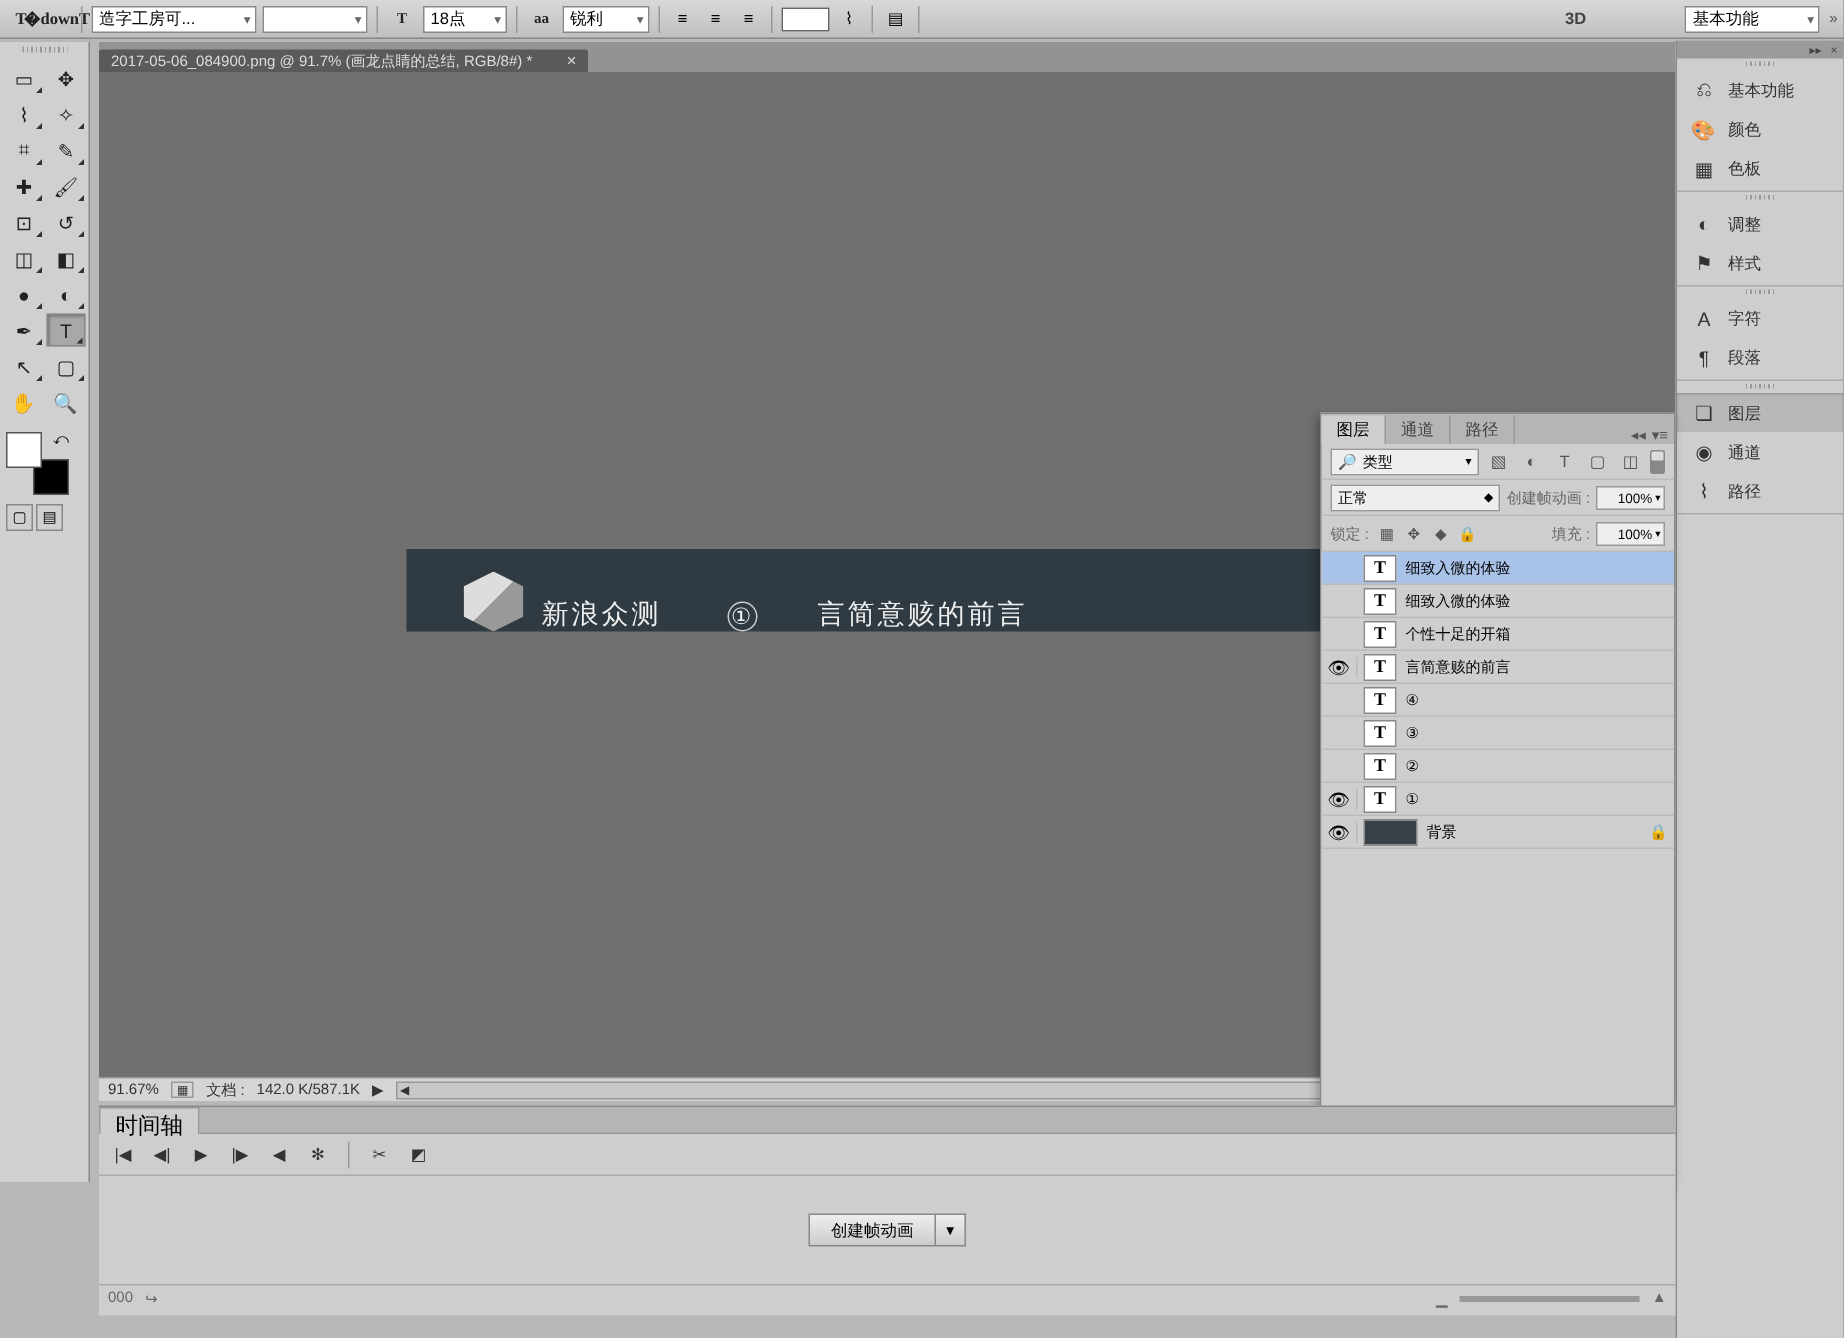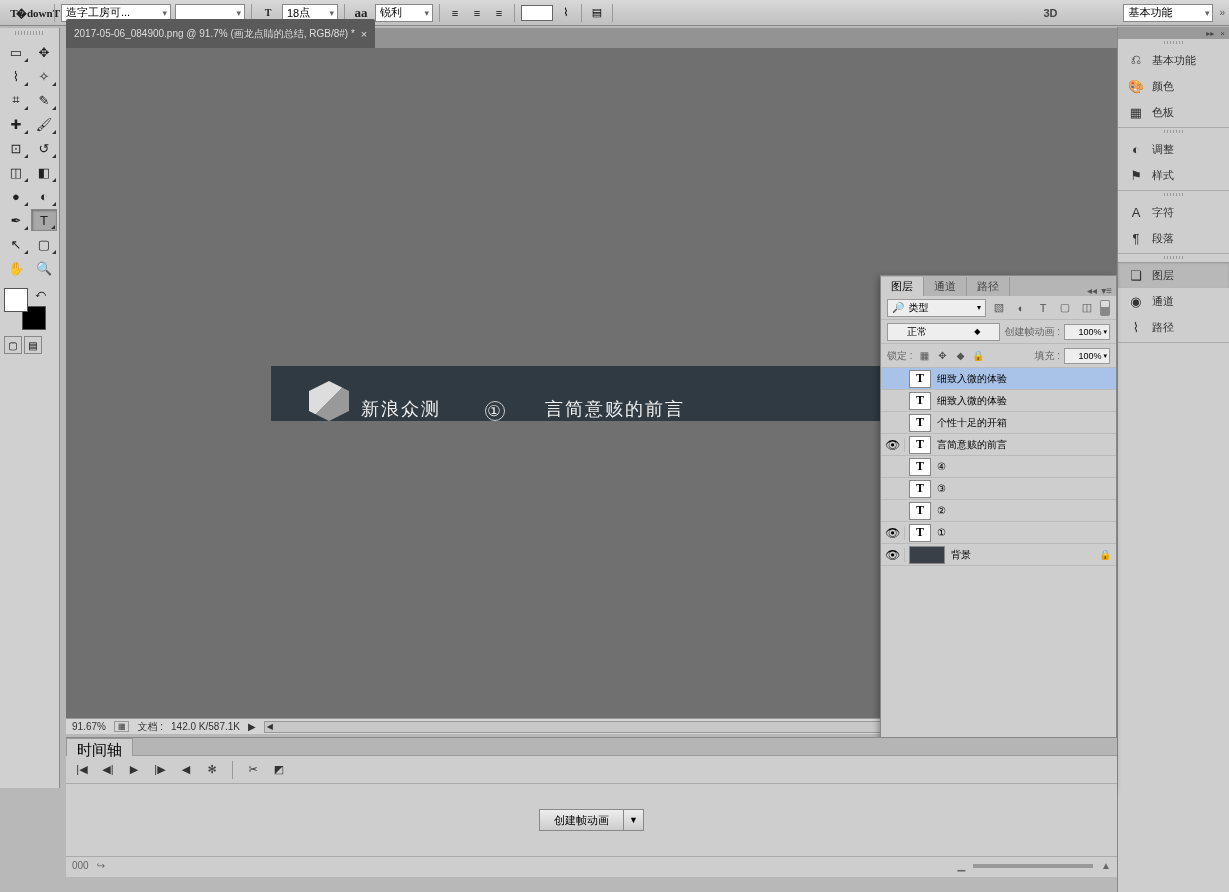--- a/index.html
+++ b/index.html
@@ -7,21 +7,21 @@
 .toolbar{height:26px;background:linear-gradient(#d8d8d8,#c0c0c0);border-bottom:1px solid #888;display:flex;align-items:center;padding:0 4px;gap:4px;font-size:11px}
 .tb-icon{width:20px;height:20px;display:flex;align-items:center;justify-content:center;color:#222;font-family:serif;font-weight:bold}
 .tb-sep{width:1px;height:18px;background:#999;margin:0 2px}
 .tb-select{height:18px;background:#fff;border:1px solid #888;font-size:11px;padding:0 16px 0 4px;position:relative;display:flex;align-items:center;min-width:60px}
 .tb-select::after{content:"▾";position:absolute;right:3px;font-size:9px;color:#666}
 .tb-btn{width:18px;height:18px;display:flex;align-items:center;justify-content:center;border:1px solid transparent}
 .tb-color{width:32px;height:16px;background:#fff;border:1px solid #666}
 .tb-right{margin-left:auto;display:flex;align-items:center;gap:6px}
 .workspace-select{width:90px}
 .tab-strip{position:absolute;top:28px;left:66px;right:112px;height:20px;background:#939393;display:flex;align-items:flex-end}
-.file-tab{height:29px;background:#5a5a5a;color:#ddd;font-size:10px;padding:2px 8px;display:flex;align-items:center;gap:6px;border-radius:2px 2px 0 0}
+.file-tab{height:15px;background:#5a5a5a;color:#ddd;font-size:10px;padding:2px 8px;display:flex;align-items:center;gap:23px;border-radius:2px 2px 0 0}
 .file-tab .close{font-size:11px;cursor:pointer}
 .tools-panel{position:absolute;left:0;top:28px;width:60px;height:760px;background:#d0d0d0;border-right:1px solid #888}
 .tools-grip{height:10px;display:flex;align-items:center;justify-content:center}
 .tools-grip::before{content:"";width:30px;height:4px;background:repeating-linear-gradient(90deg,#999 0 1px,transparent 1px 3px)}
 .tools-grid{display:grid;grid-template-columns:1fr 1fr;gap:2px;padding:3px}
 .tool{width:26px;height:22px;display:flex;align-items:center;justify-content:center;font-size:13px;color:#222;position:relative}
 .tool.active{background:#a8a8a8;box-shadow:inset 1px 1px 2px rgba(0,0,0,.3);border:1px solid #888}
 .tool.mark::after{content:"";position:absolute;right:1px;bottom:1px;border:2px solid transparent;border-right-color:#333;border-bottom-color:#333}
 .color-swatches{margin:6px 4px;position:relative;width:42px;height:42px}
 .sw-fg{position:absolute;top:0;left:0;width:24px;height:24px;background:#fff;border:1px solid #555;z-index:2}
@@ -53,21 +53,21 @@
 .lp-tabs{height:20px;background:#b5b5b5;display:flex;align-items:flex-end;font-size:11px}
 .lp-tab{padding:2px 10px;color:#444;border-right:1px solid #999}
 .lp-tab.active{background:#cecece;color:#000}
 .lp-tabs-r{margin-left:auto;display:flex;gap:4px;padding:0 4px;font-size:10px;color:#555}
 .lp-row{height:24px;display:flex;align-items:center;gap:4px;padding:0 6px;font-size:10px;border-bottom:1px solid #bbb}
 .lp-filter{flex:1;height:18px;background:#eee;border:1px solid #999;display:flex;align-items:center;padding:0 4px;gap:4px}
 .lp-filter::after{content:"▾";margin-left:auto;font-size:8px}
 .lp-fico{width:18px;height:18px;display:flex;align-items:center;justify-content:center;color:#555;font-size:11px}
 .lp-switch{width:10px;height:16px;background:#888;border-radius:2px;position:relative}
 .lp-switch::after{content:"";position:absolute;top:1px;left:1px;width:8px;height:6px;background:#ddd;border-radius:1px}
-.lp-blend{flex:1;height:18px;background:#eee;border:1px solid #999;padding:0 19px;display:flex;align-items:center;justify-content:space-between}
+.lp-blend{flex:1;height:18px;background:#eee;border:1px solid #999;padding:0 4px;display:flex;align-items:center;justify-content:space-between}
 .lp-lbl{color:#666}
 .lp-pct{width:46px;height:16px;background:#eee;border:1px solid #999;display:flex;align-items:center;justify-content:flex-end;padding:0 2px;font-size:9px;position:relative}
 .lp-pct::after{content:"▾";font-size:7px;margin-left:2px}
 .lp-lock{display:flex;gap:2px}
 .lp-lock span{width:16px;height:14px;display:flex;align-items:center;justify-content:center;font-size:10px;color:#555}
 .lp-list{flex:1;overflow:auto;background:#cecece}
 .layer{height:22px;display:flex;align-items:center;font-size:10px;border-bottom:1px solid #bbb}
 .layer.sel{background:#a9c3e8}
 .layer-vis{width:24px;text-align:center;border-right:1px solid #bbb;font-size:12px}
 .layer-thumb{width:22px;height:18px;margin:0 4px;border:1px solid #888;background:#fff;display:flex;align-items:center;justify-content:center;font-family:serif;font-weight:bold;font-size:12px}
@@ -100,21 +100,21 @@
   <div class="tb-select" style="min-width:70px">
       <span></span>
     </div>
   <div class="tb-sep"></div>
   <div class="tb-icon" style="font-size:10px">T</div>
   <div class="tb-select" style="min-width:56px">
       <span>18</span> 
       <span>点</span>
     </div>
   <div class="tb-sep"></div>
-  <div class="tb-icon" style="font-size:13px">aa</div>
+  <div class="tb-icon" style="font-size:10px">aa</div>
   <div class="tb-select" style="min-width:58px">
       <span>锐利</span>
     </div>
   <div class="tb-sep"></div>
   <div class="tb-btn">≡</div>
   <div class="tb-btn">≡</div>
   <div class="tb-btn">≡</div>
   <div class="tb-sep"></div>
   <div class="tb-color"></div>
   <div class="tb-btn">⌇</div>

